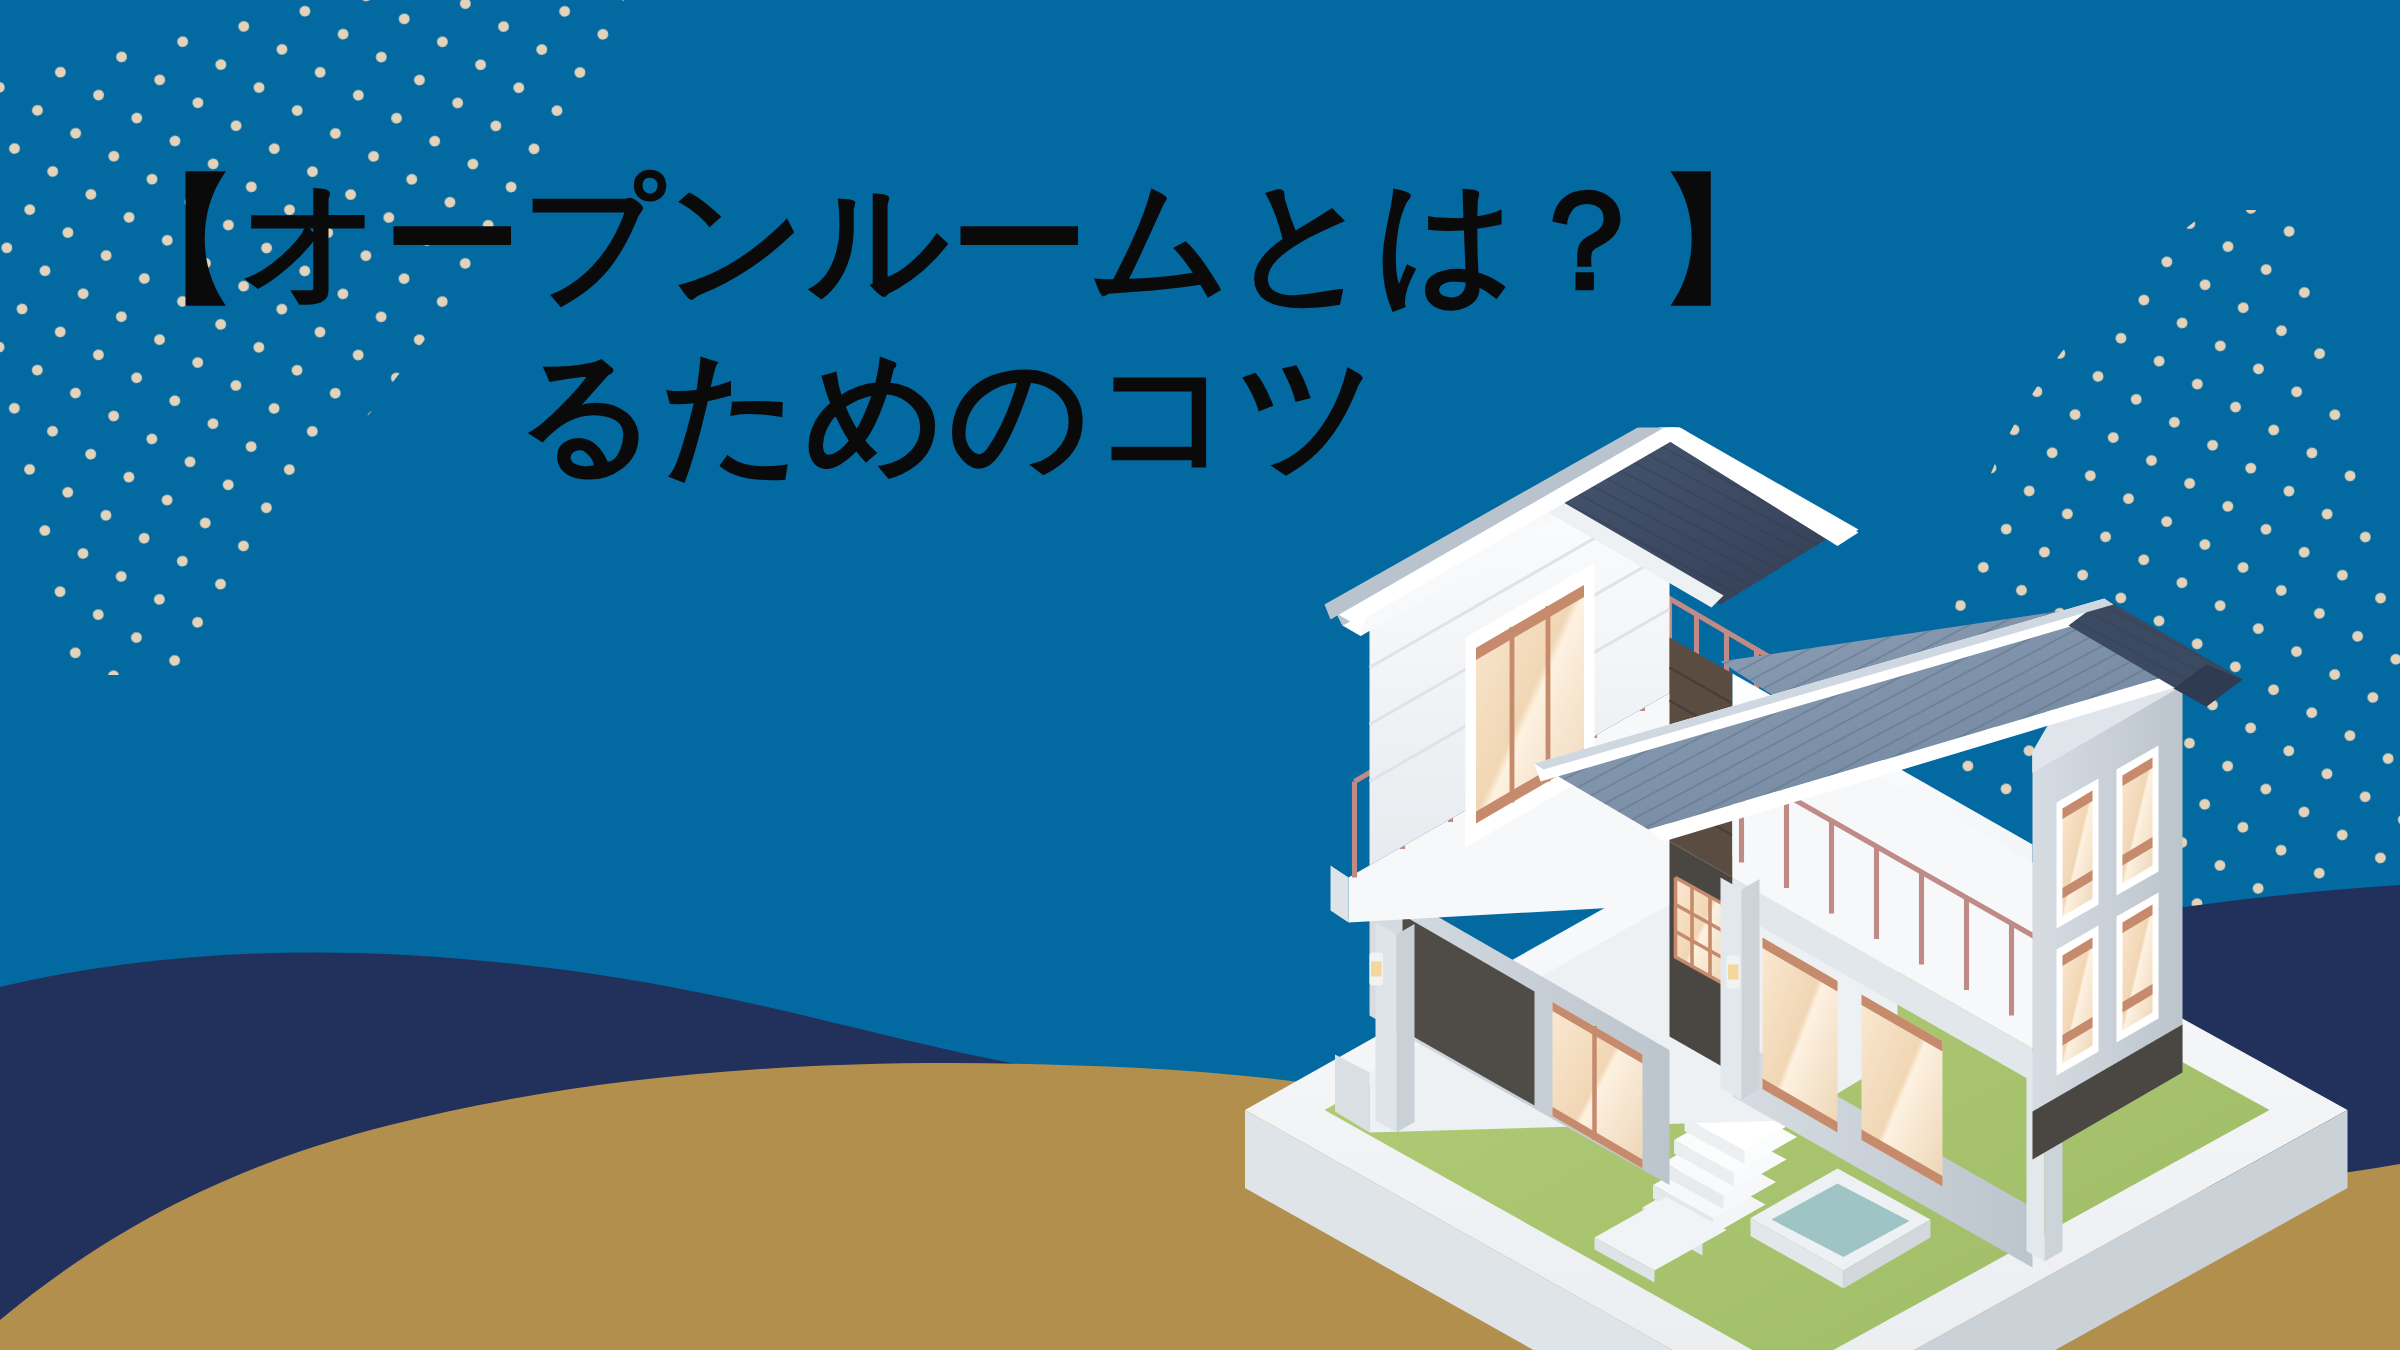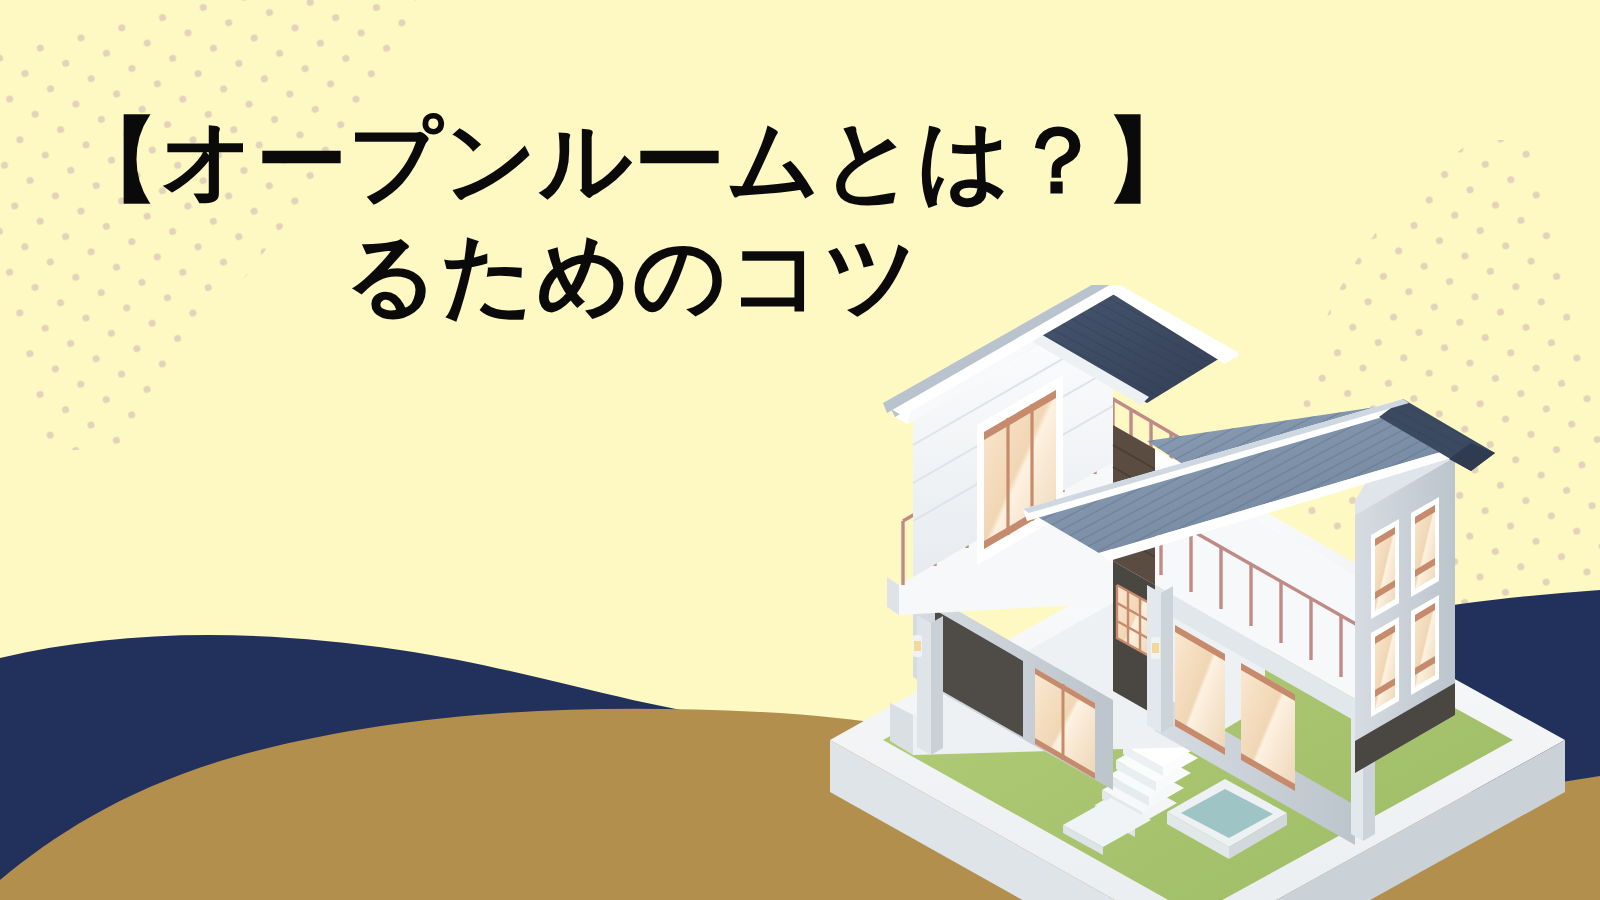--- a/index.html
+++ b/index.html
@@ -1,21 +1,21 @@
 <!DOCTYPE html>
 <html><head>
 <meta charset="utf-8">
 <style>
   html,body{margin:0;padding:0;}
   body{
     width:1600px;height:900px;overflow:hidden;
     background:#ffffff;
     font-family:"Liberation Serif","DejaVu Serif",serif;
   }
-  #stage{position:relative;width:1600px;height:900px;background:#fef9c3;overflow:hidden;}
+  #stage{position:relative;width:1600px;height:900px;background:#0369a1;overflow:hidden;}
 
   
   .dots{position:absolute;pointer-events:none;}
   .dots svg{display:block;}
 
   
   .waves{position:absolute;left:0;bottom:0;width:1600px;height:320px;}
   .waves svg{display:block;}
 
   

